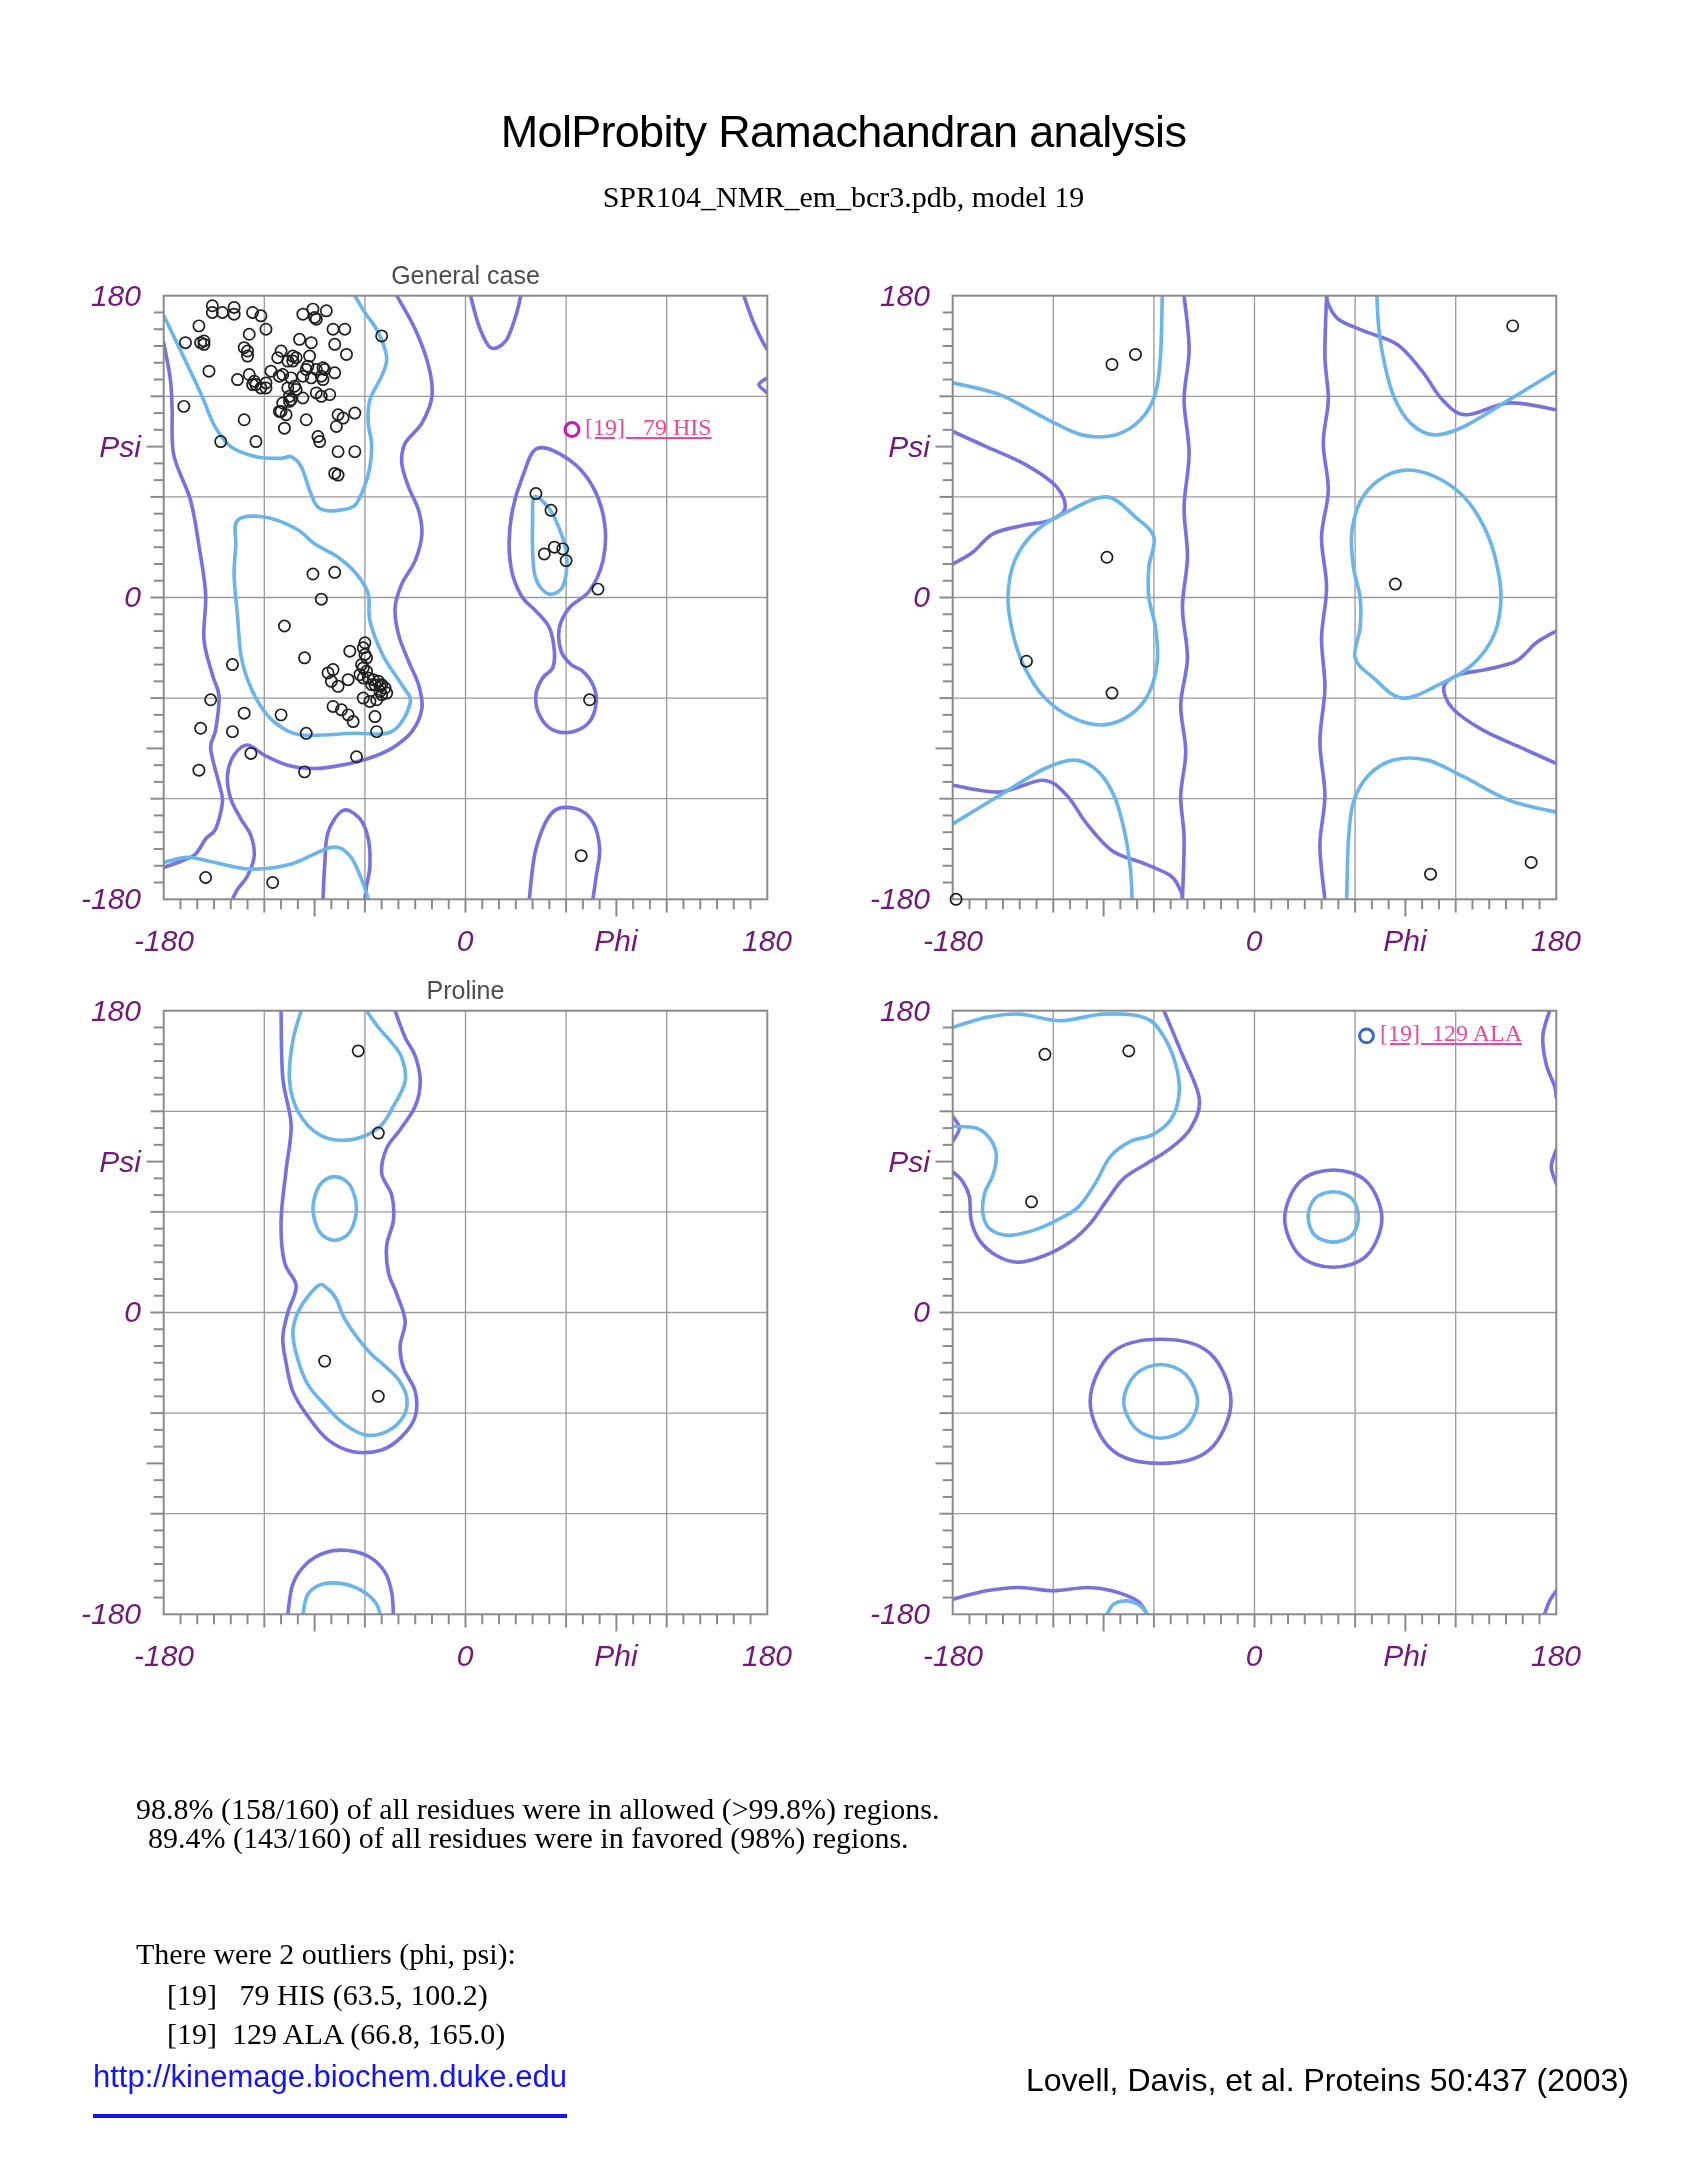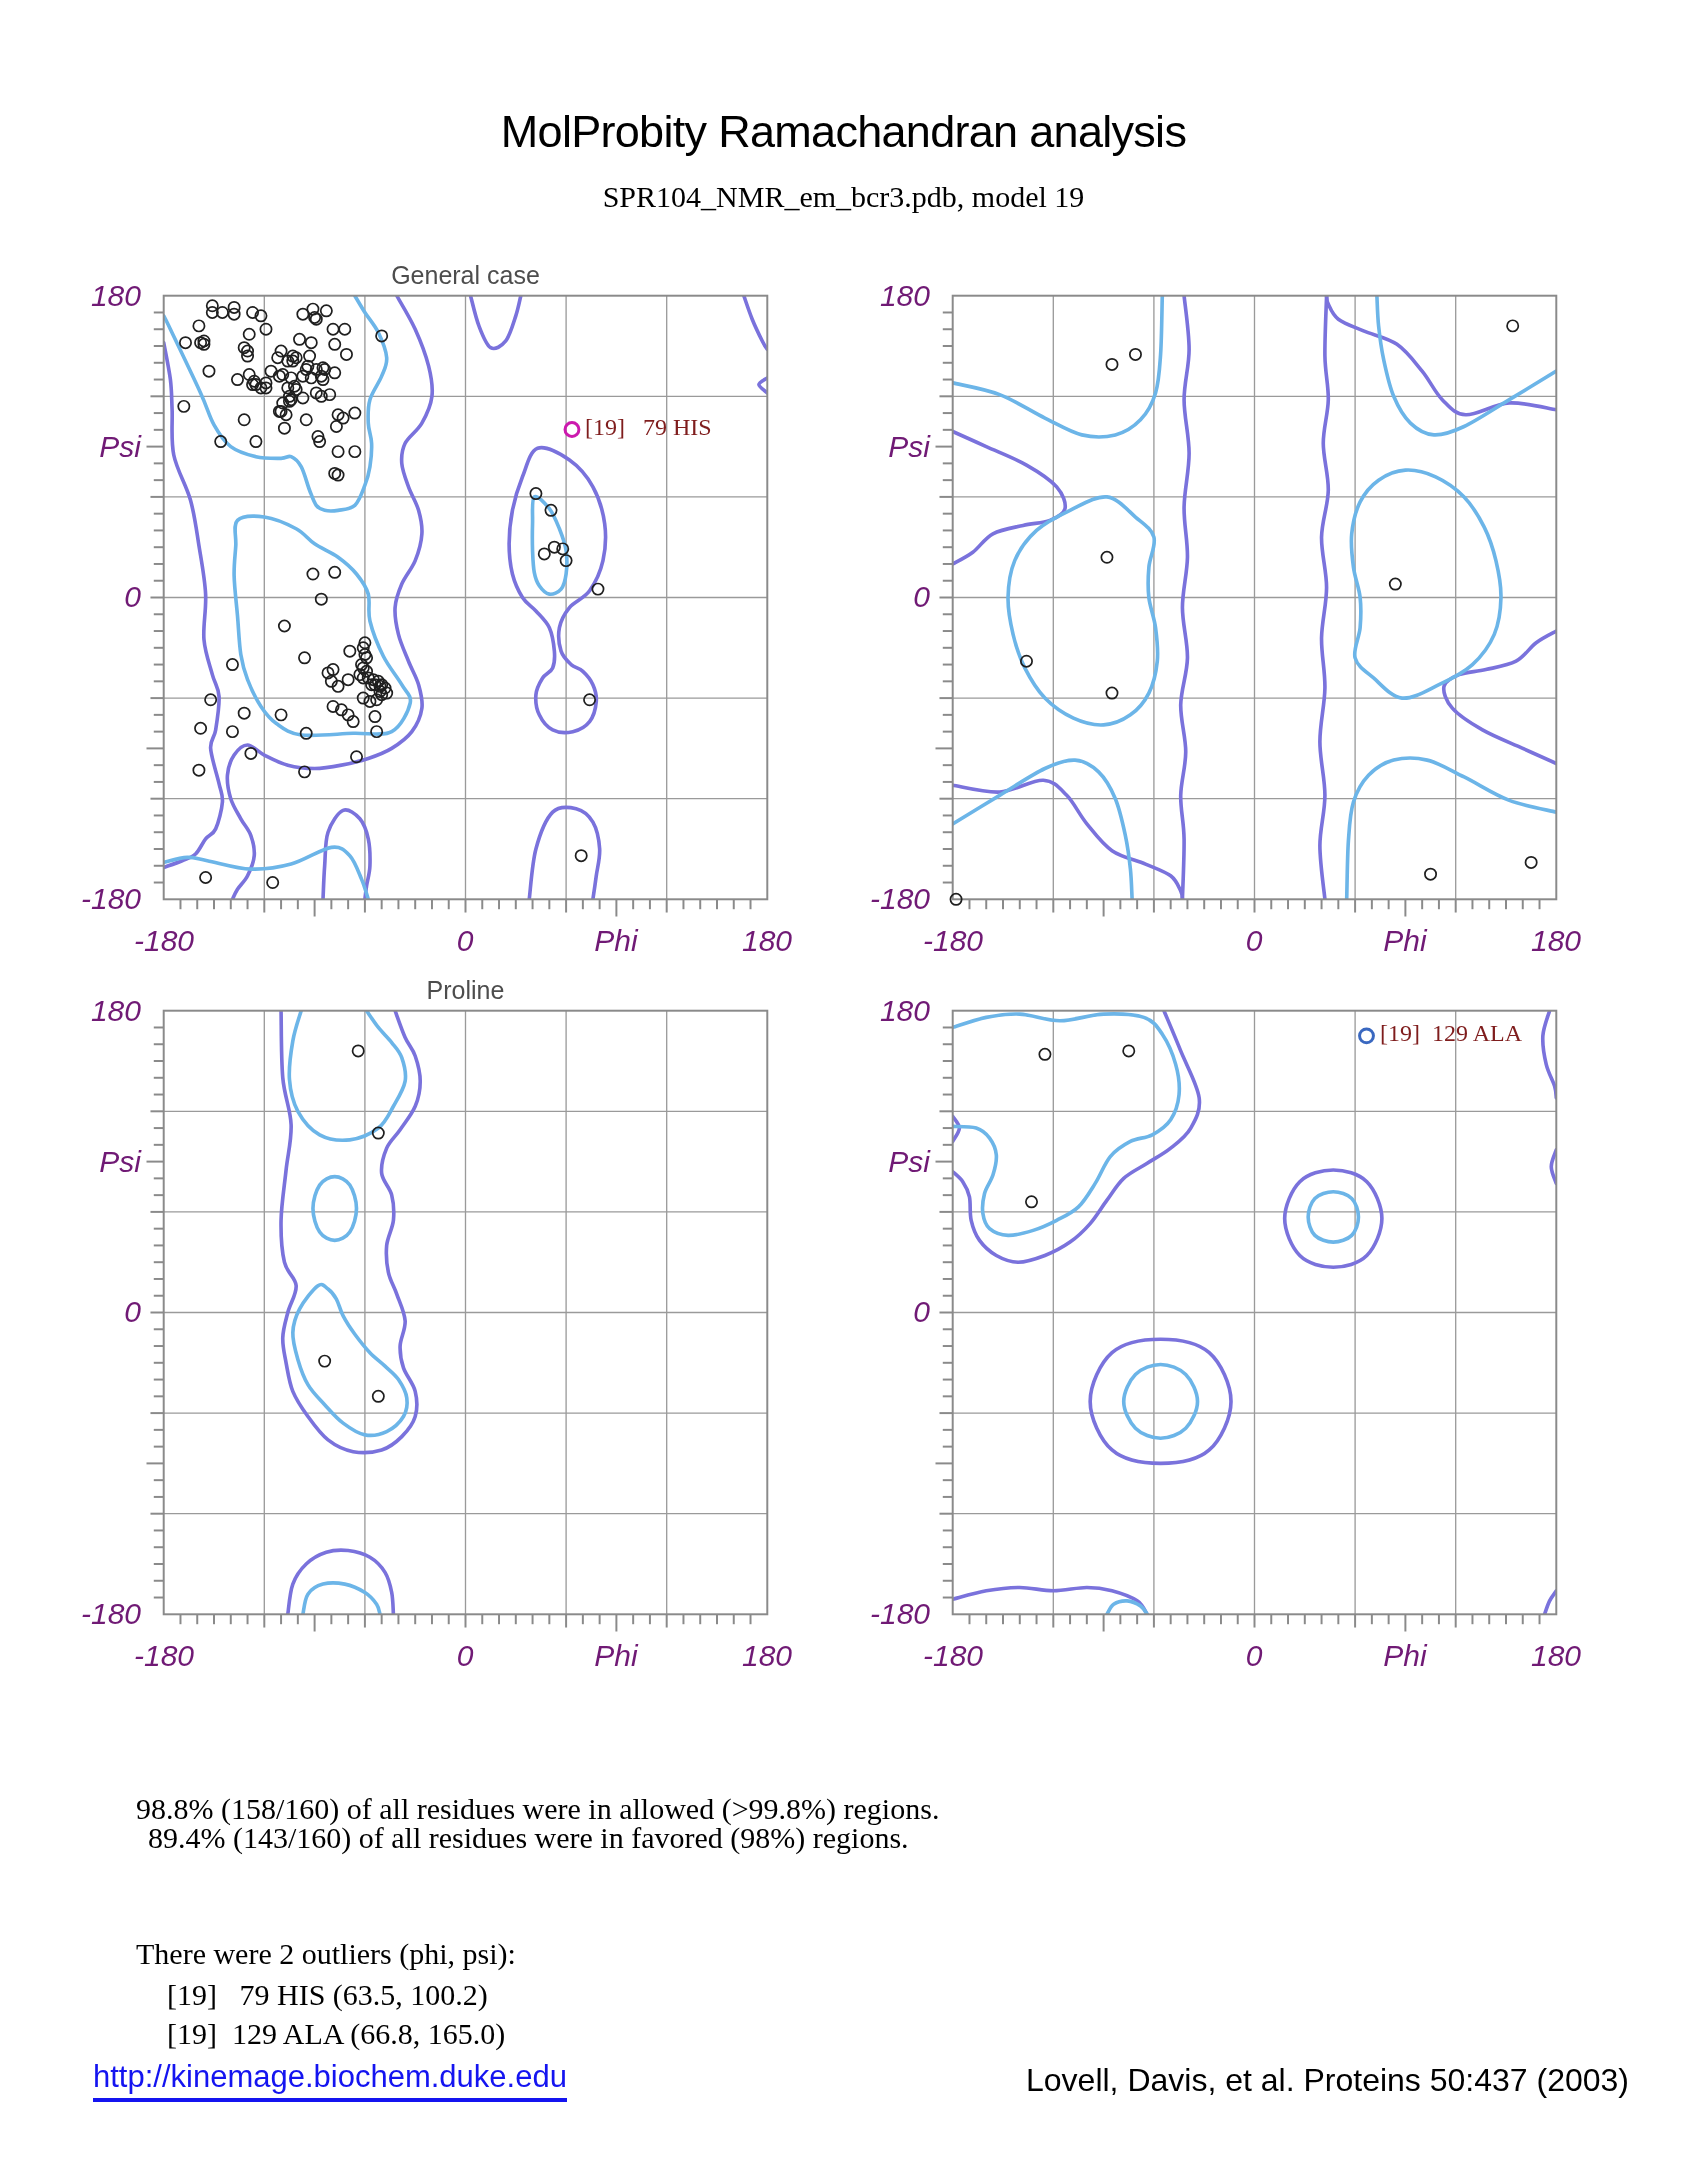--- a/index.html
+++ b/index.html
@@ -7,24 +7,24 @@
   .page-title{position:absolute;left:0;top:106px;width:1687px;text-align:center;
     font-size:45px;color:#000;letter-spacing:-0.7px;}
   .page-subtitle{position:absolute;left:0;top:180px;width:1687px;text-align:center;
     font-family:"Liberation Serif",serif;font-size:30px;color:#000;}
   .plot{position:absolute;width:683px;height:683px;margin-top:32px;}
   .plot-title{position:absolute;left:0;top:5.3px;width:683px;text-align:center;
     font-size:25px;color:#4d4d4d;}
   .axis-label{position:absolute;font-size:30px;color:#701a75;white-space:nowrap;font-style:italic;}
   .axis-label.ylab{transform:translate(-100%,-50%);}
   .axis-label.xlab{transform:translate(-50%,0);}
-  .annot{position:absolute;font-family:"Liberation Serif",serif;font-size:24px;color:#7f1d1d;white-space:pre;}
+  .annot{position:absolute;font-family:"Liberation Serif",serif;font-size:24px;color:#ec4899;white-space:pre;text-decoration:underline;}
   .stats-line{position:absolute;font-family:"Liberation Serif",serif;font-size:30px;color:#000;white-space:pre;}
   .footer-link{position:absolute;left:93px;top:2059px;font-size:31px;text-decoration:none;
-    border-bottom:4.6px solid #1414f0;padding-bottom:3px;}
+    border-bottom:4.6px solid #1414f0;padding-bottom:19px;}
   .footer-cite{position:absolute;top:2062px;right:58px;font-size:32px;color:#000;}
   svg{position:absolute;left:0;top:0;overflow:visible;}
 </style>
 </head>
 <body>
 
 <div class="page-title">MolProbity Ramachandran analysis</div>
 <div class="page-subtitle">SPR104_NMR_em_bcr3.pdb, model 19</div>
 
 <div class="plot" id="plot-0" style="left:124px;top:224px;">

